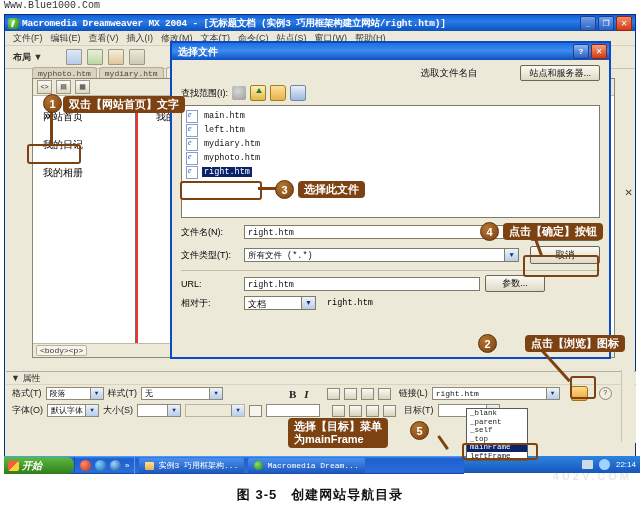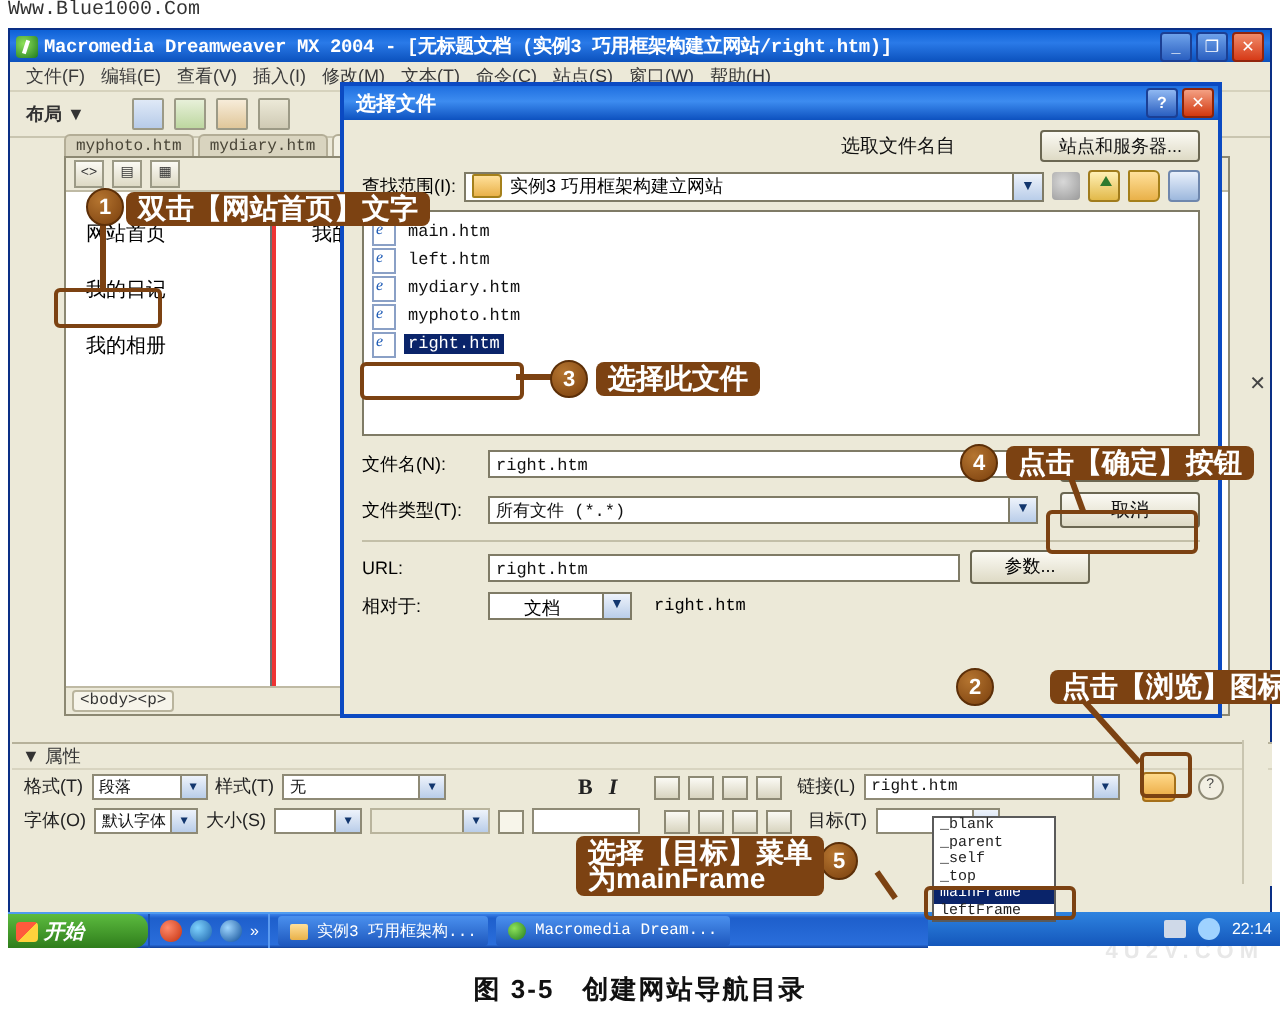--- a/index.html
+++ b/index.html
@@ -194,32 +194,32 @@
   }
   .dlg-input .arrow{position:absolute;right:0;top:0;width:13px;height:100%;background:linear-gradient(180deg,#eef3fb,#b9cde9);border-left:1px solid #7f7b66;display:flex;align-items:center;justify-content:center;font-size:7px;color:#12366e;}
   .dlg-action{
     width:68px;height:16px;border:1px solid #6b6752;background:linear-gradient(180deg,#fbfaf4,#dedac5);
     font-size:9.5px;display:flex;align-items:center;justify-content:center;border-radius:2px;margin-left:6px;color:#111;
   }
   #dlg-sep{border-top:1px solid #c3bfa8;margin:6px 0 4px 0;}
   .url-row{display:flex;align-items:center;gap:5px;margin-bottom:4px;}
   .url-row .flabel{width:58px;font-size:9px;}
   #param-btn{width:58px;height:15px;border:1px solid #6b6752;background:linear-gradient(180deg,#fbfaf4,#dedac5);font-size:9px;display:flex;align-items:center;justify-content:center;border-radius:2px;}
-  #relative-combo{width:72px;height:14px;border:1px solid #7f7b66;background:#fff;font-size:9px;position:relative;padding-left:17px;line-height:14px;box-sizing:border-box;}
+  #relative-combo{width:72px;height:14px;border:1px solid #7f7b66;background:#fff;font-size:9px;position:relative;padding-left:3px;line-height:14px;box-sizing:border-box;}
   #relative-combo .arrow{position:absolute;right:0;top:0;width:13px;height:100%;background:linear-gradient(180deg,#eef3fb,#b9cde9);border-left:1px solid #7f7b66;display:flex;align-items:center;justify-content:center;font-size:7px;color:#12366e;}
 
   
   .anno-badge{
     position:absolute;width:17px;height:17px;border-radius:50%;
     background:radial-gradient(circle at 35% 30%,#b57530,#7a3f0d);
     color:#fff;font-weight:bold;font-size:11px;display:flex;align-items:center;justify-content:center;
     z-index:60;border:1px solid #5c2f08;font-family:"Liberation Sans",sans-serif;
   }
   .anno-pill{
-    position:absolute;background:#7c4212;color:#fff;font-size:14px;font-weight:bold;
+    position:absolute;background:#7c4212;color:#fff;font-size:11px;font-weight:bold;
     padding:2px 6px;border-radius:4px;z-index:60;white-space:pre;line-height:13px;
   }
   .hl-box{position:absolute;border:2px solid #7c4212;border-radius:3px;z-index:55;}
   .anno-line{position:absolute;background:#7c4212;z-index:56;}
 
   
   #caption{
     position:absolute;left:0;top:486px;width:640px;text-align:center;font-size:13px;color:#111;
     font-weight:bold;letter-spacing:1px;
   }
@@ -420,25 +420,20 @@
 
     <div class="row">
       <span class="label">选取文件名自</span>
       <span style="margin-left:26px;">
         <span class="pushbtn">站点和服务器...</span>
       </span>
     </div>
 
     <div id="lookin-row">
       <span id="lookin-label">查找范围(I):</span>
-      <span id="lookin-combo">
-        <span class="folder"></span>
-        <span>实例3 巧用框架构建立网站</span>
-        <span class="arrow">▼</span>
-      </span>
       <span class="nav-ico back"></span>
       <span class="nav-ico up"></span>
       <span class="nav-ico newf"></span>
       <span class="nav-ico views"></span>
     </div>
 
     <div id="file-list">
       <div class="file-item">
         <span class="fico"></span>
         <span class="fname">main.htm</span>

